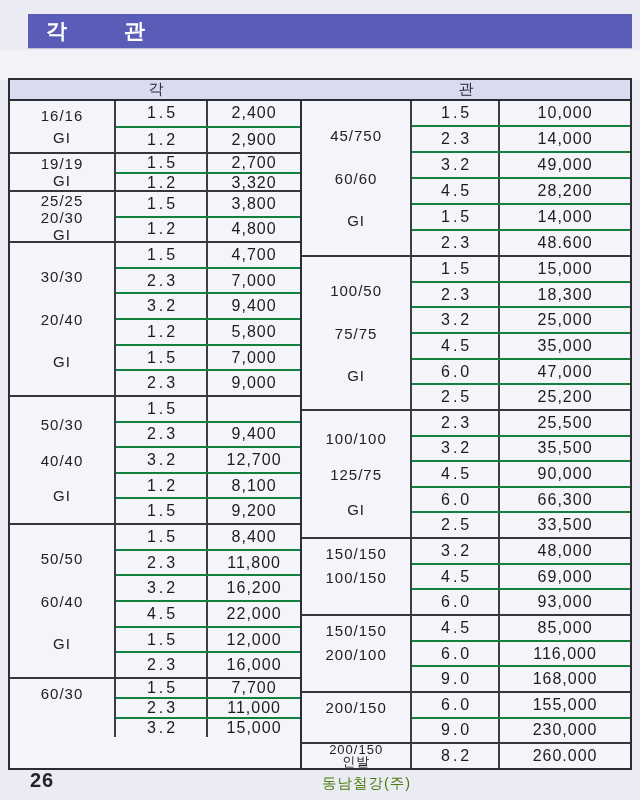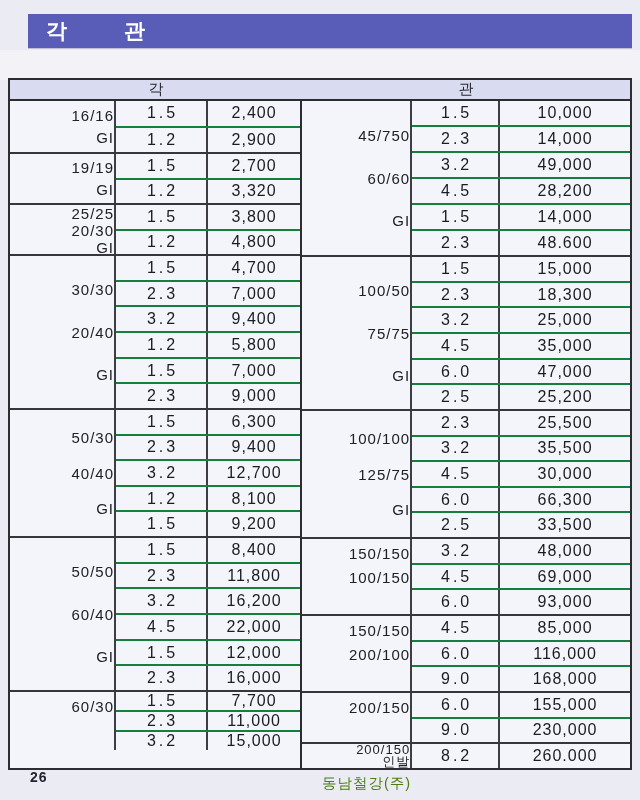--- a/index.html
+++ b/index.html
@@ -49,21 +49,21 @@
   .tbody { display: flex; }
   .half  { display: flex; flex-direction: column; }
   .half.left  { width: 294px; border-right: 2px solid #2c2c32; }
   .half.right { width: 330px; }
 
   .group { display: flex; }
   .group + .group { border-top: 2px solid #36363c; }
 
   .sizecol {
     display: flex; flex-direction: column; justify-content: space-evenly;
-    align-items: flex-end; border-right: 2px solid #3d3d43;
+    align-items: center; border-right: 2px solid #3d3d43;
     font-size: 15px; letter-spacing: 1px; color: #202026;
     overflow: visible;
   }
   .left  .sizecol { width: 106px; }
   .right .sizecol { width: 110px; }
   .sizecol.stack-top { justify-content: flex-start; padding-top: 3px; }
   .sizecol.stack-top .szl { line-height: 24px; }
   .sizecol.dense { justify-content: center; font-size: 13px; }
   .sizecol.dense .szl { line-height: 12px; }
 
@@ -79,21 +79,21 @@
   .left  .tcell { width: 92px; }
   .right .tcell { width: 88px; }
 
   .pcell {
     flex: 1; display: flex; align-items: center; justify-content: center;
     font-size: 16px; letter-spacing: 1px;
   }
 
   .pagenum {
     position: absolute; left: 30px; top: 769px;
-    font-size: 14px; font-weight: bold; color: #23232e; letter-spacing: 1px;
+    font-size: 20px; font-weight: bold; color: #23232e; letter-spacing: 1px;
   }
   .publisher {
     position: absolute; left: 322px; top: 774px;
     font-size: 14.5px; color: #4d7c0f; letter-spacing: 1px;
   }
 </style>
 </head>
 <body>
 
 <div class="scan-haze"></div>
@@ -123,21 +123,21 @@
             <div class="tcell">1.5</div>
             <div class="pcell">2,400</div>
           </div>
           <div class="trow">
             <div class="tcell">1.2</div>
             <div class="pcell">2,900</div>
           </div>
         </div>
       </div>
 
-      <div class="group" style="height:51px">
+      <div class="group" style="height:38px">
         <div class="sizecol">
           <div class="szl">19/19</div>
           <div class="szl">GI</div>
         </div>
         <div class="rowscol">
           <div class="trow">
             <div class="tcell">1.5</div>
             <div class="pcell">2,700</div>
           </div>
           <div class="trow">
@@ -201,21 +201,20 @@
 
       <div class="group" style="height:128px">
         <div class="sizecol">
           <div class="szl">50/30</div>
           <div class="szl">40/40</div>
           <div class="szl">GI</div>
         </div>
         <div class="rowscol">
           <div class="trow">
             <div class="tcell">1.5</div>
-            <div class="pcell">6,300</div>
           </div>
           <div class="trow">
             <div class="tcell">2.3</div>
             <div class="pcell">9,400</div>
           </div>
           <div class="trow">
             <div class="tcell">3.2</div>
             <div class="pcell">12,700</div>
           </div>
           <div class="trow">
@@ -365,21 +364,21 @@
           <div class="trow">
             <div class="tcell">2.3</div>
             <div class="pcell">25,500</div>
           </div>
           <div class="trow">
             <div class="tcell">3.2</div>
             <div class="pcell">35,500</div>
           </div>
           <div class="trow">
             <div class="tcell">4.5</div>
-            <div class="pcell">30,000</div>
+            <div class="pcell">90,000</div>
           </div>
           <div class="trow">
             <div class="tcell">6.0</div>
             <div class="pcell">66,300</div>
           </div>
           <div class="trow">
             <div class="tcell">2.5</div>
             <div class="pcell">33,500</div>
           </div>
         </div>

